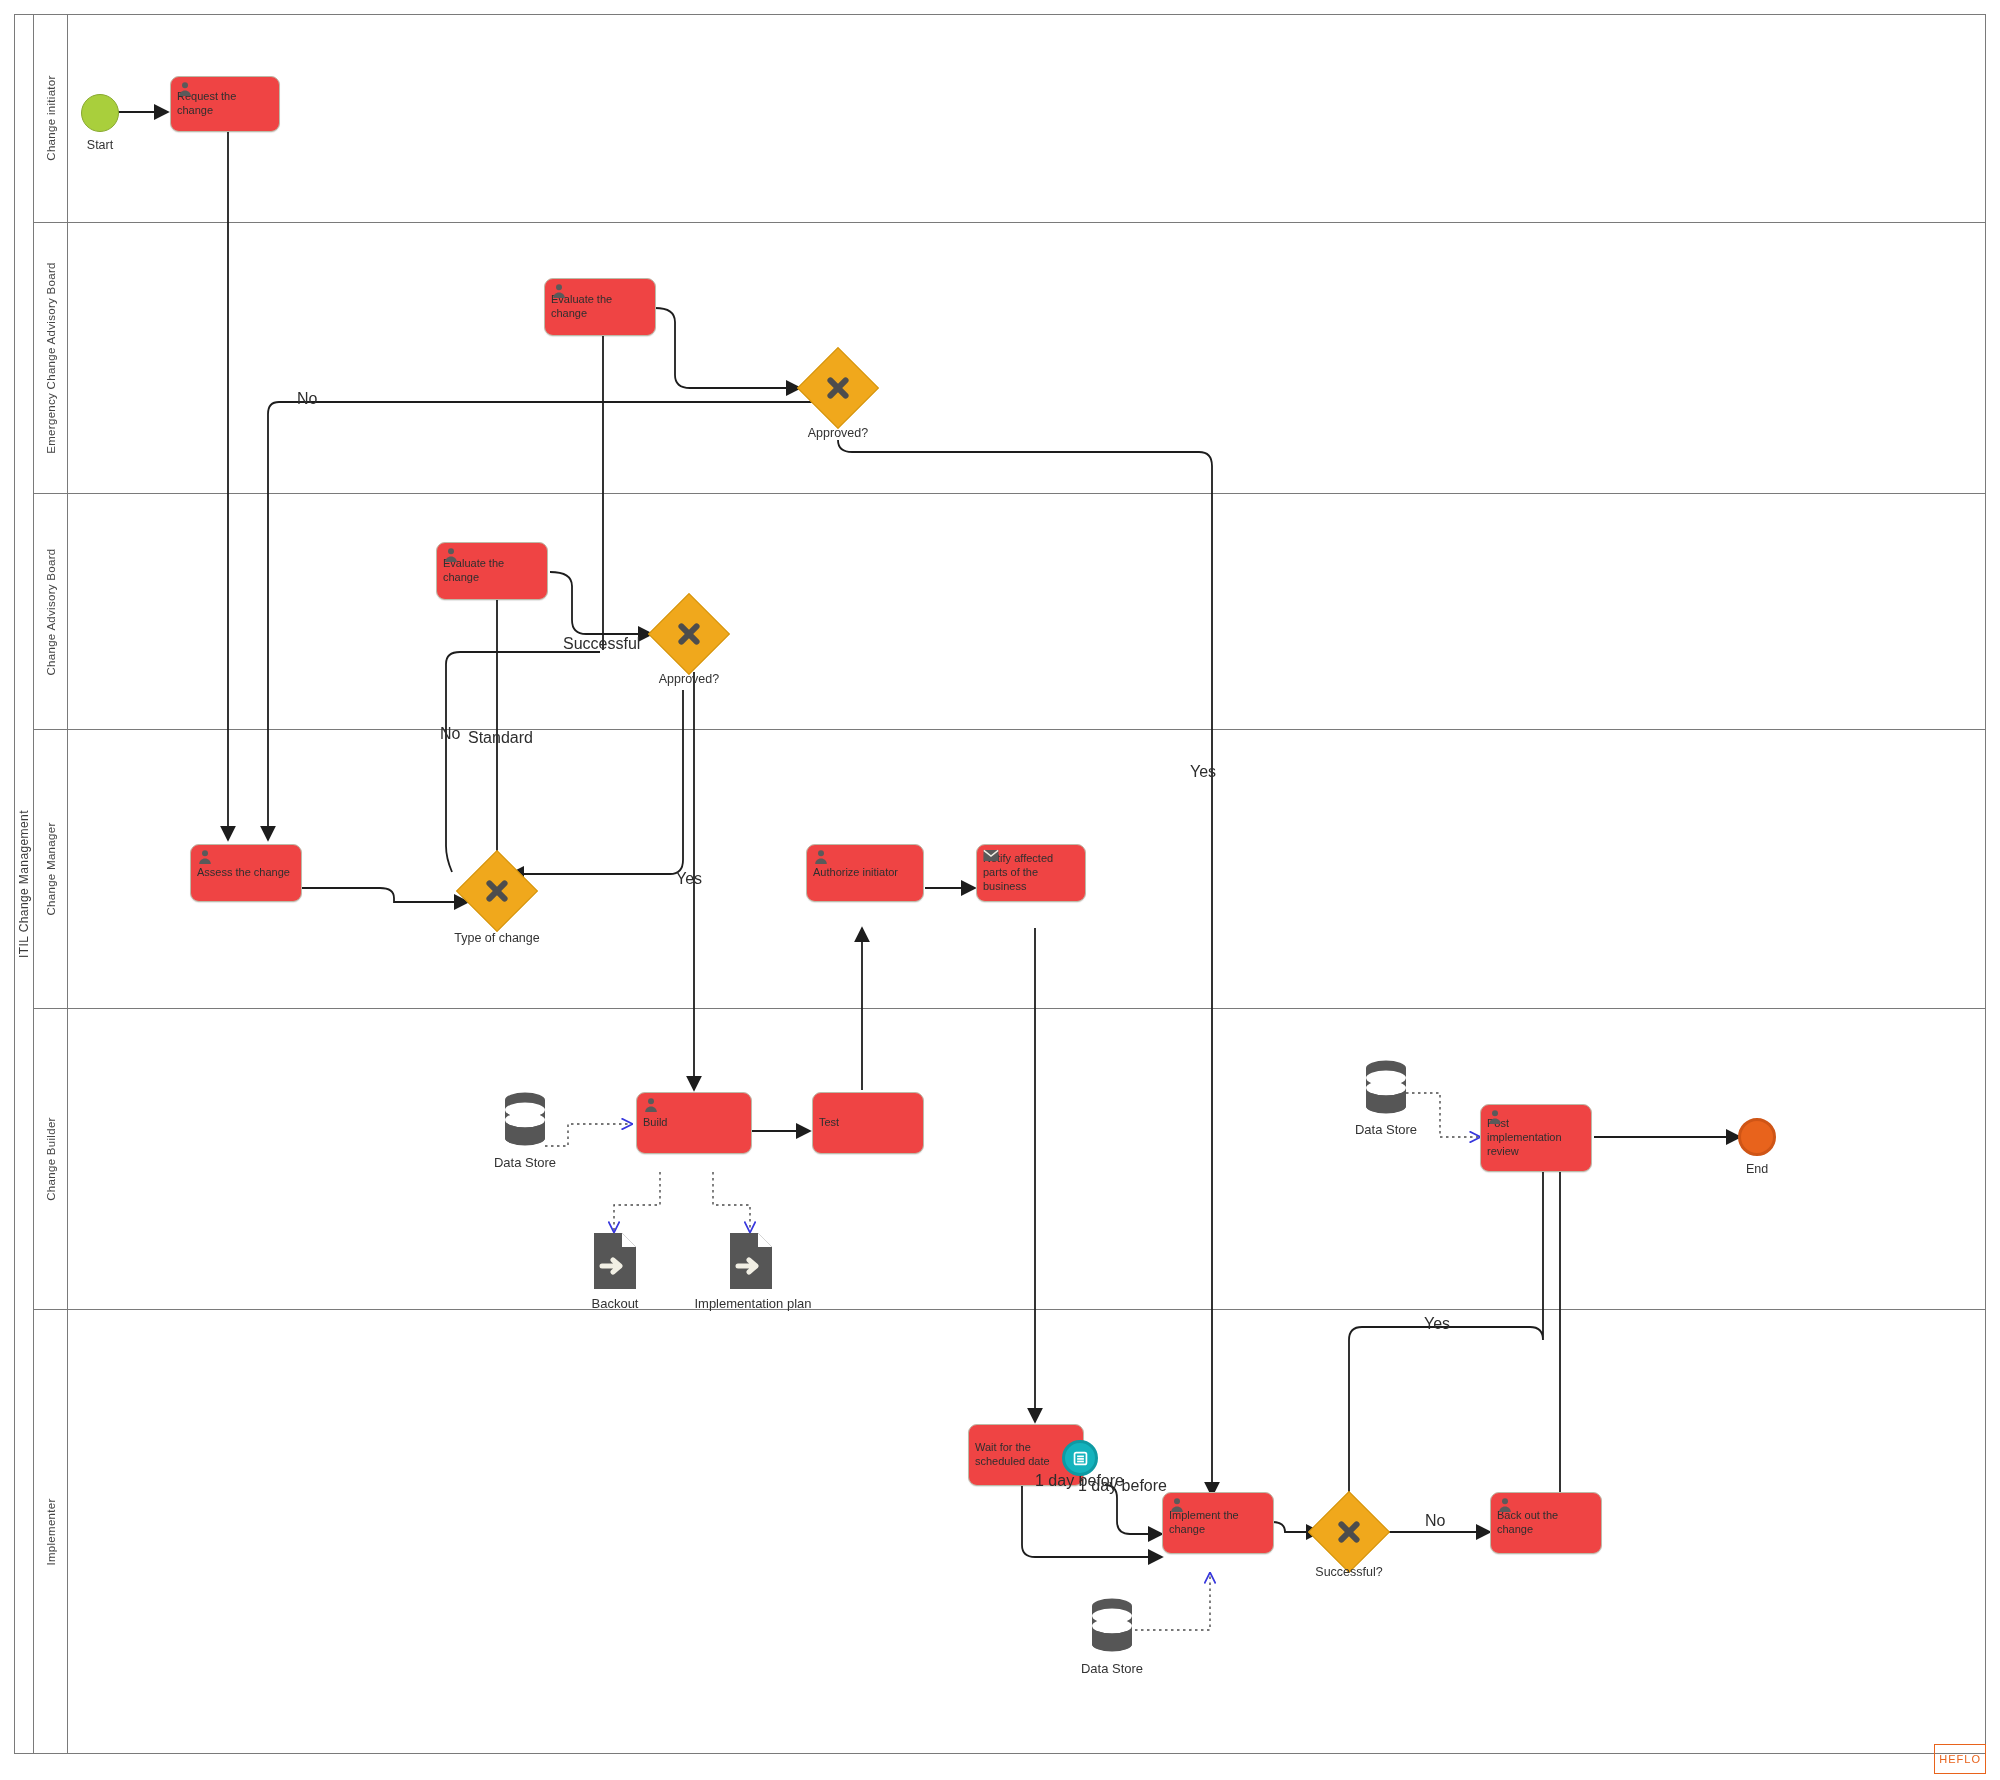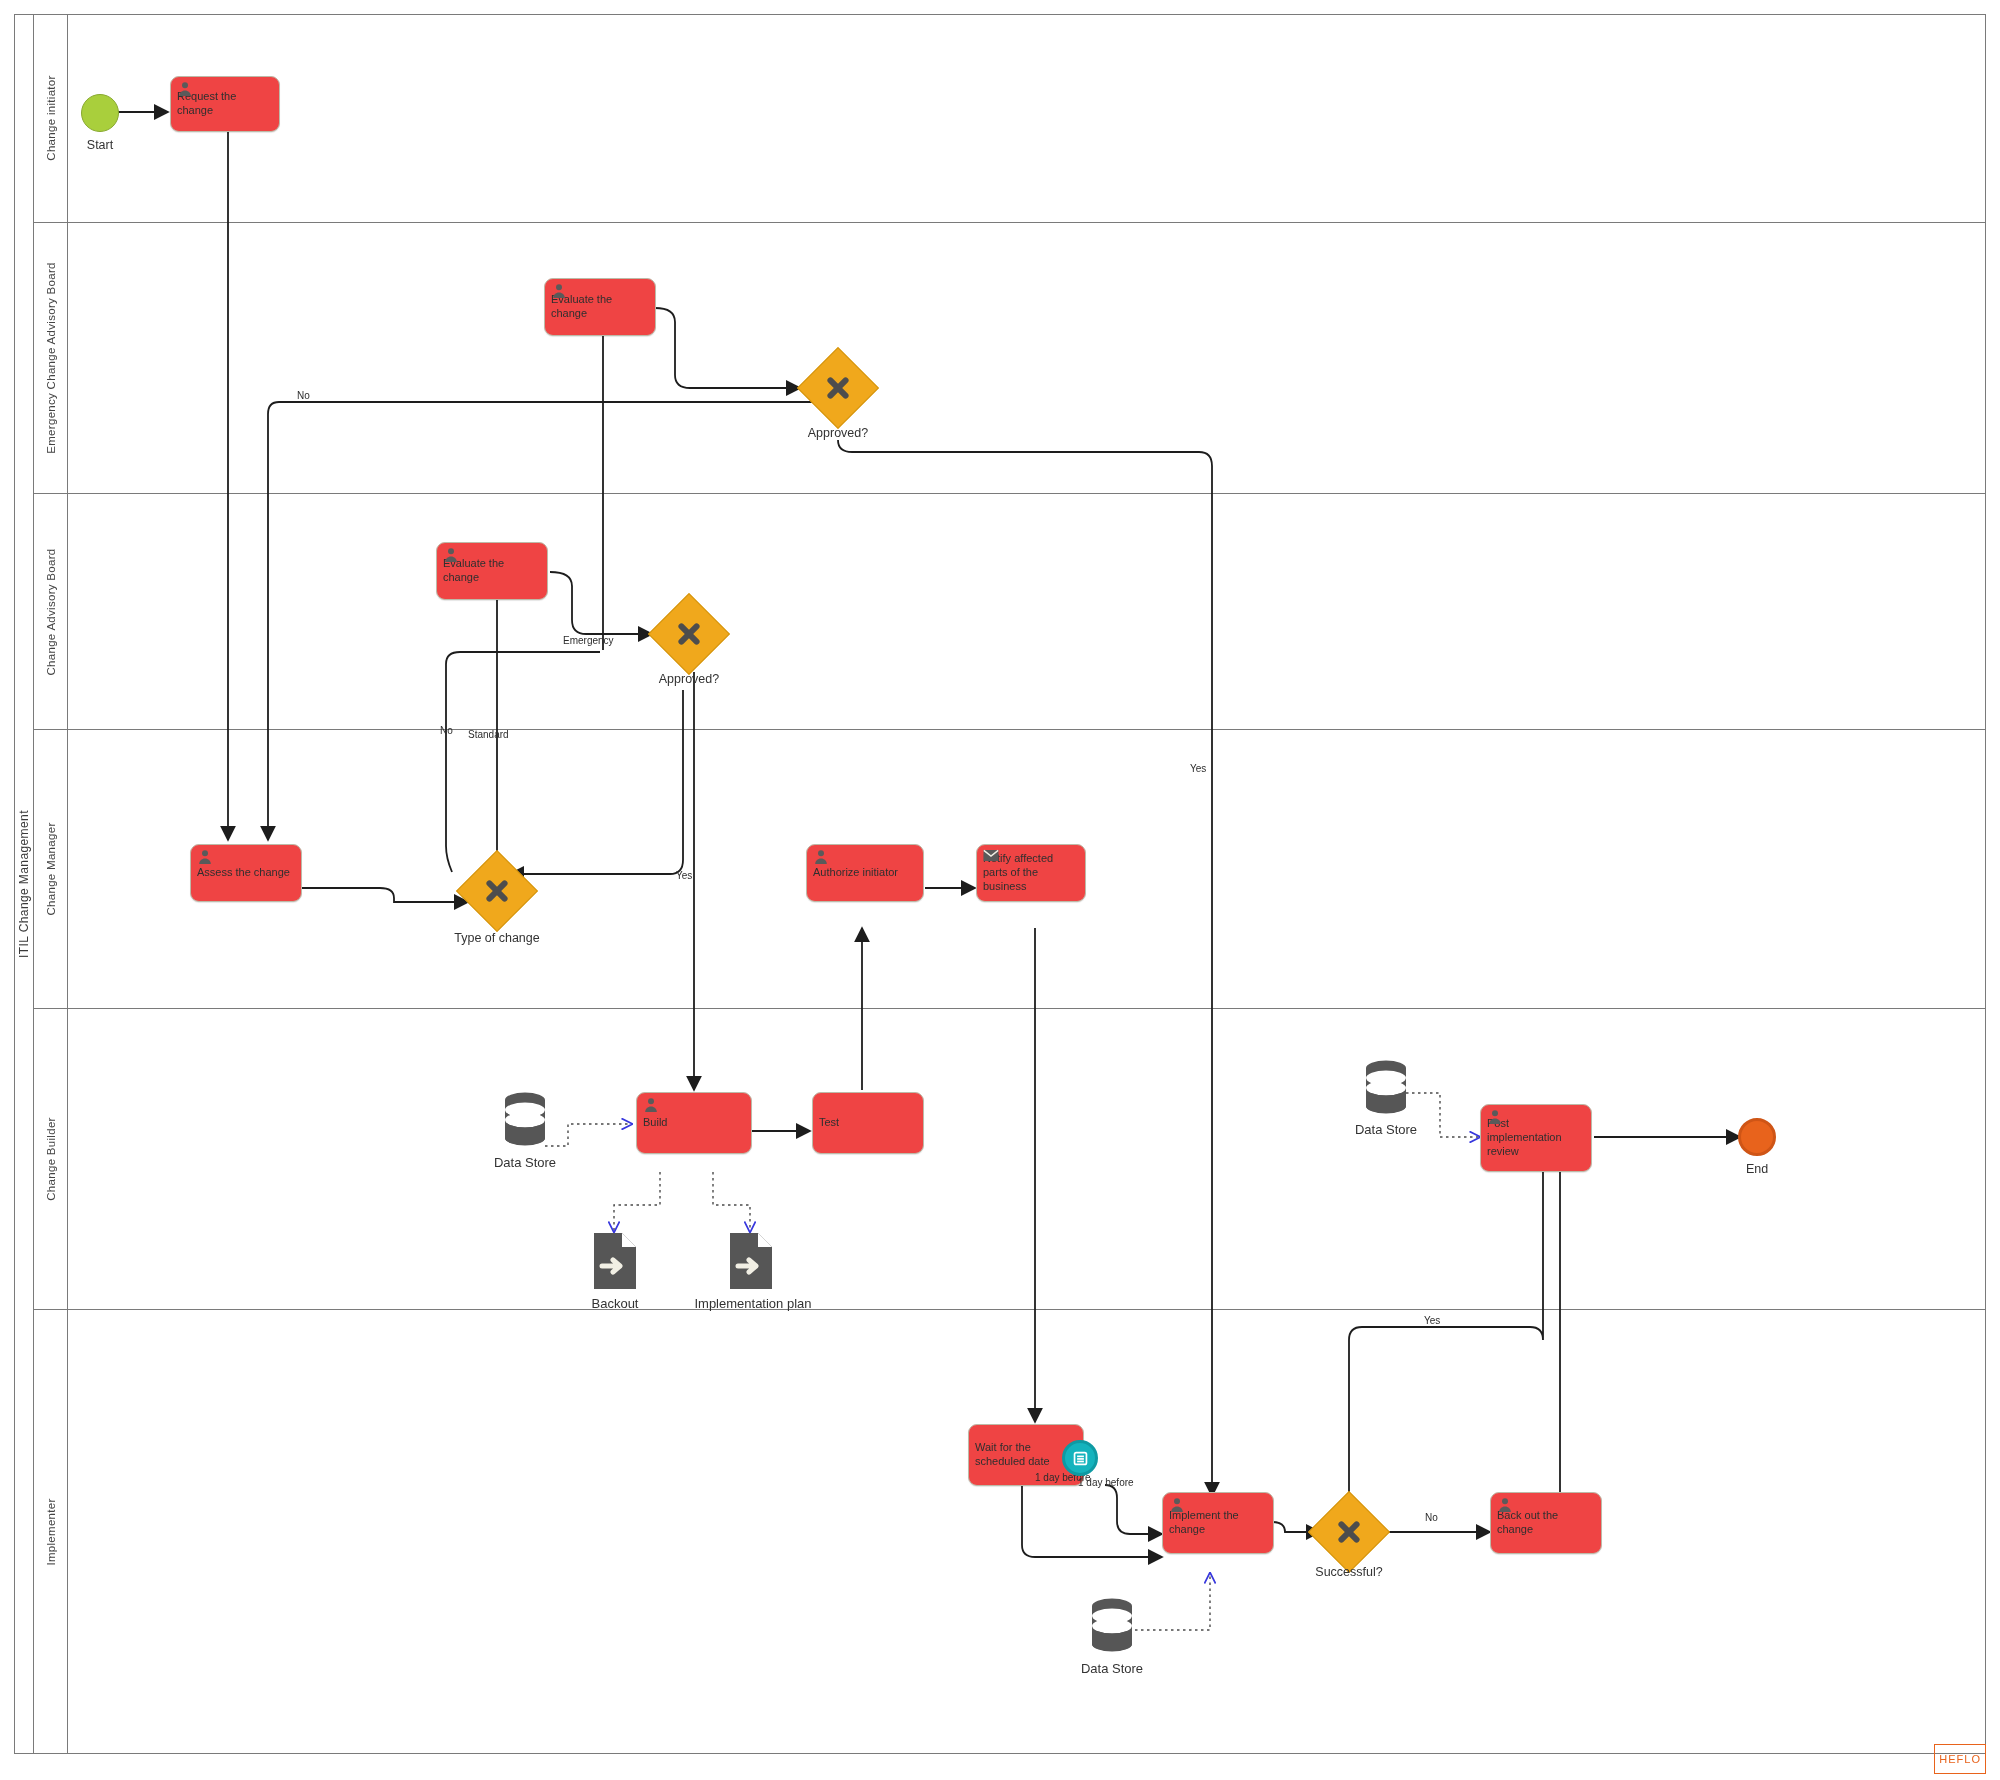--- a/index.html
+++ b/index.html
@@ -167,21 +167,21 @@
     position: absolute;
     font-size: 13px;
     color: #333;
     white-space: nowrap;
     text-align: center;
     z-index: 7;
   }
   
   .flow-label {
     position: absolute;
-    font-size: 10px;
+    font-size: 16px;
     color: #2d2d2d;
     white-space: nowrap;
     z-index: 8;
     background: transparent;
   }
   
   svg.flows {
     position: absolute;
     left: 0;
     top: 0;
@@ -532,21 +532,21 @@
     <svg viewBox="0 0 46 58" width="46" height="58" fill="currentColor">
       <path d="M2 1 h28 l14 14 v42 h-42 z"></path>
       <path d="M30 1 v14 h14" fill="#ffffff"></path>
       <path d="M10 34 h16 M21 28 l7 6 l-7 6" fill="none" stroke="#f1efe4" stroke-width="5" stroke-linecap="round" stroke-linejoin="round"></path>
     </svg>
   </div>
   <div class="artifact-label" style="left:680px; top:1296px; width:146px;">Implementation plan</div>
 
   <div class="flow-label" style="left:297px; top:390px;">No</div>
   <div class="flow-label" style="left:1190px; top:763px;">Yes</div>
-  <div class="flow-label" style="left:563px; top:635px;">Emergency</div>
+  <div class="flow-label" style="left:563px; top:635px;">Successful</div>
   <div class="flow-label" style="left:440px; top:725px;">No</div>
   <div class="flow-label" style="left:468px; top:729px;">Standard</div>
   <div class="flow-label" style="left:676px; top:870px;">Yes</div>
   <div class="flow-label" style="left:1035px; top:1472px;">1 day before</div>
   <div class="flow-label" style="left:1078px; top:1477px;">1 day before</div>
   <div class="flow-label" style="left:1425px; top:1512px;">No</div>
   <div class="flow-label" style="left:1424px; top:1315px;">Yes</div>
 
   <div class="watermark">HEFLO</div>
 

